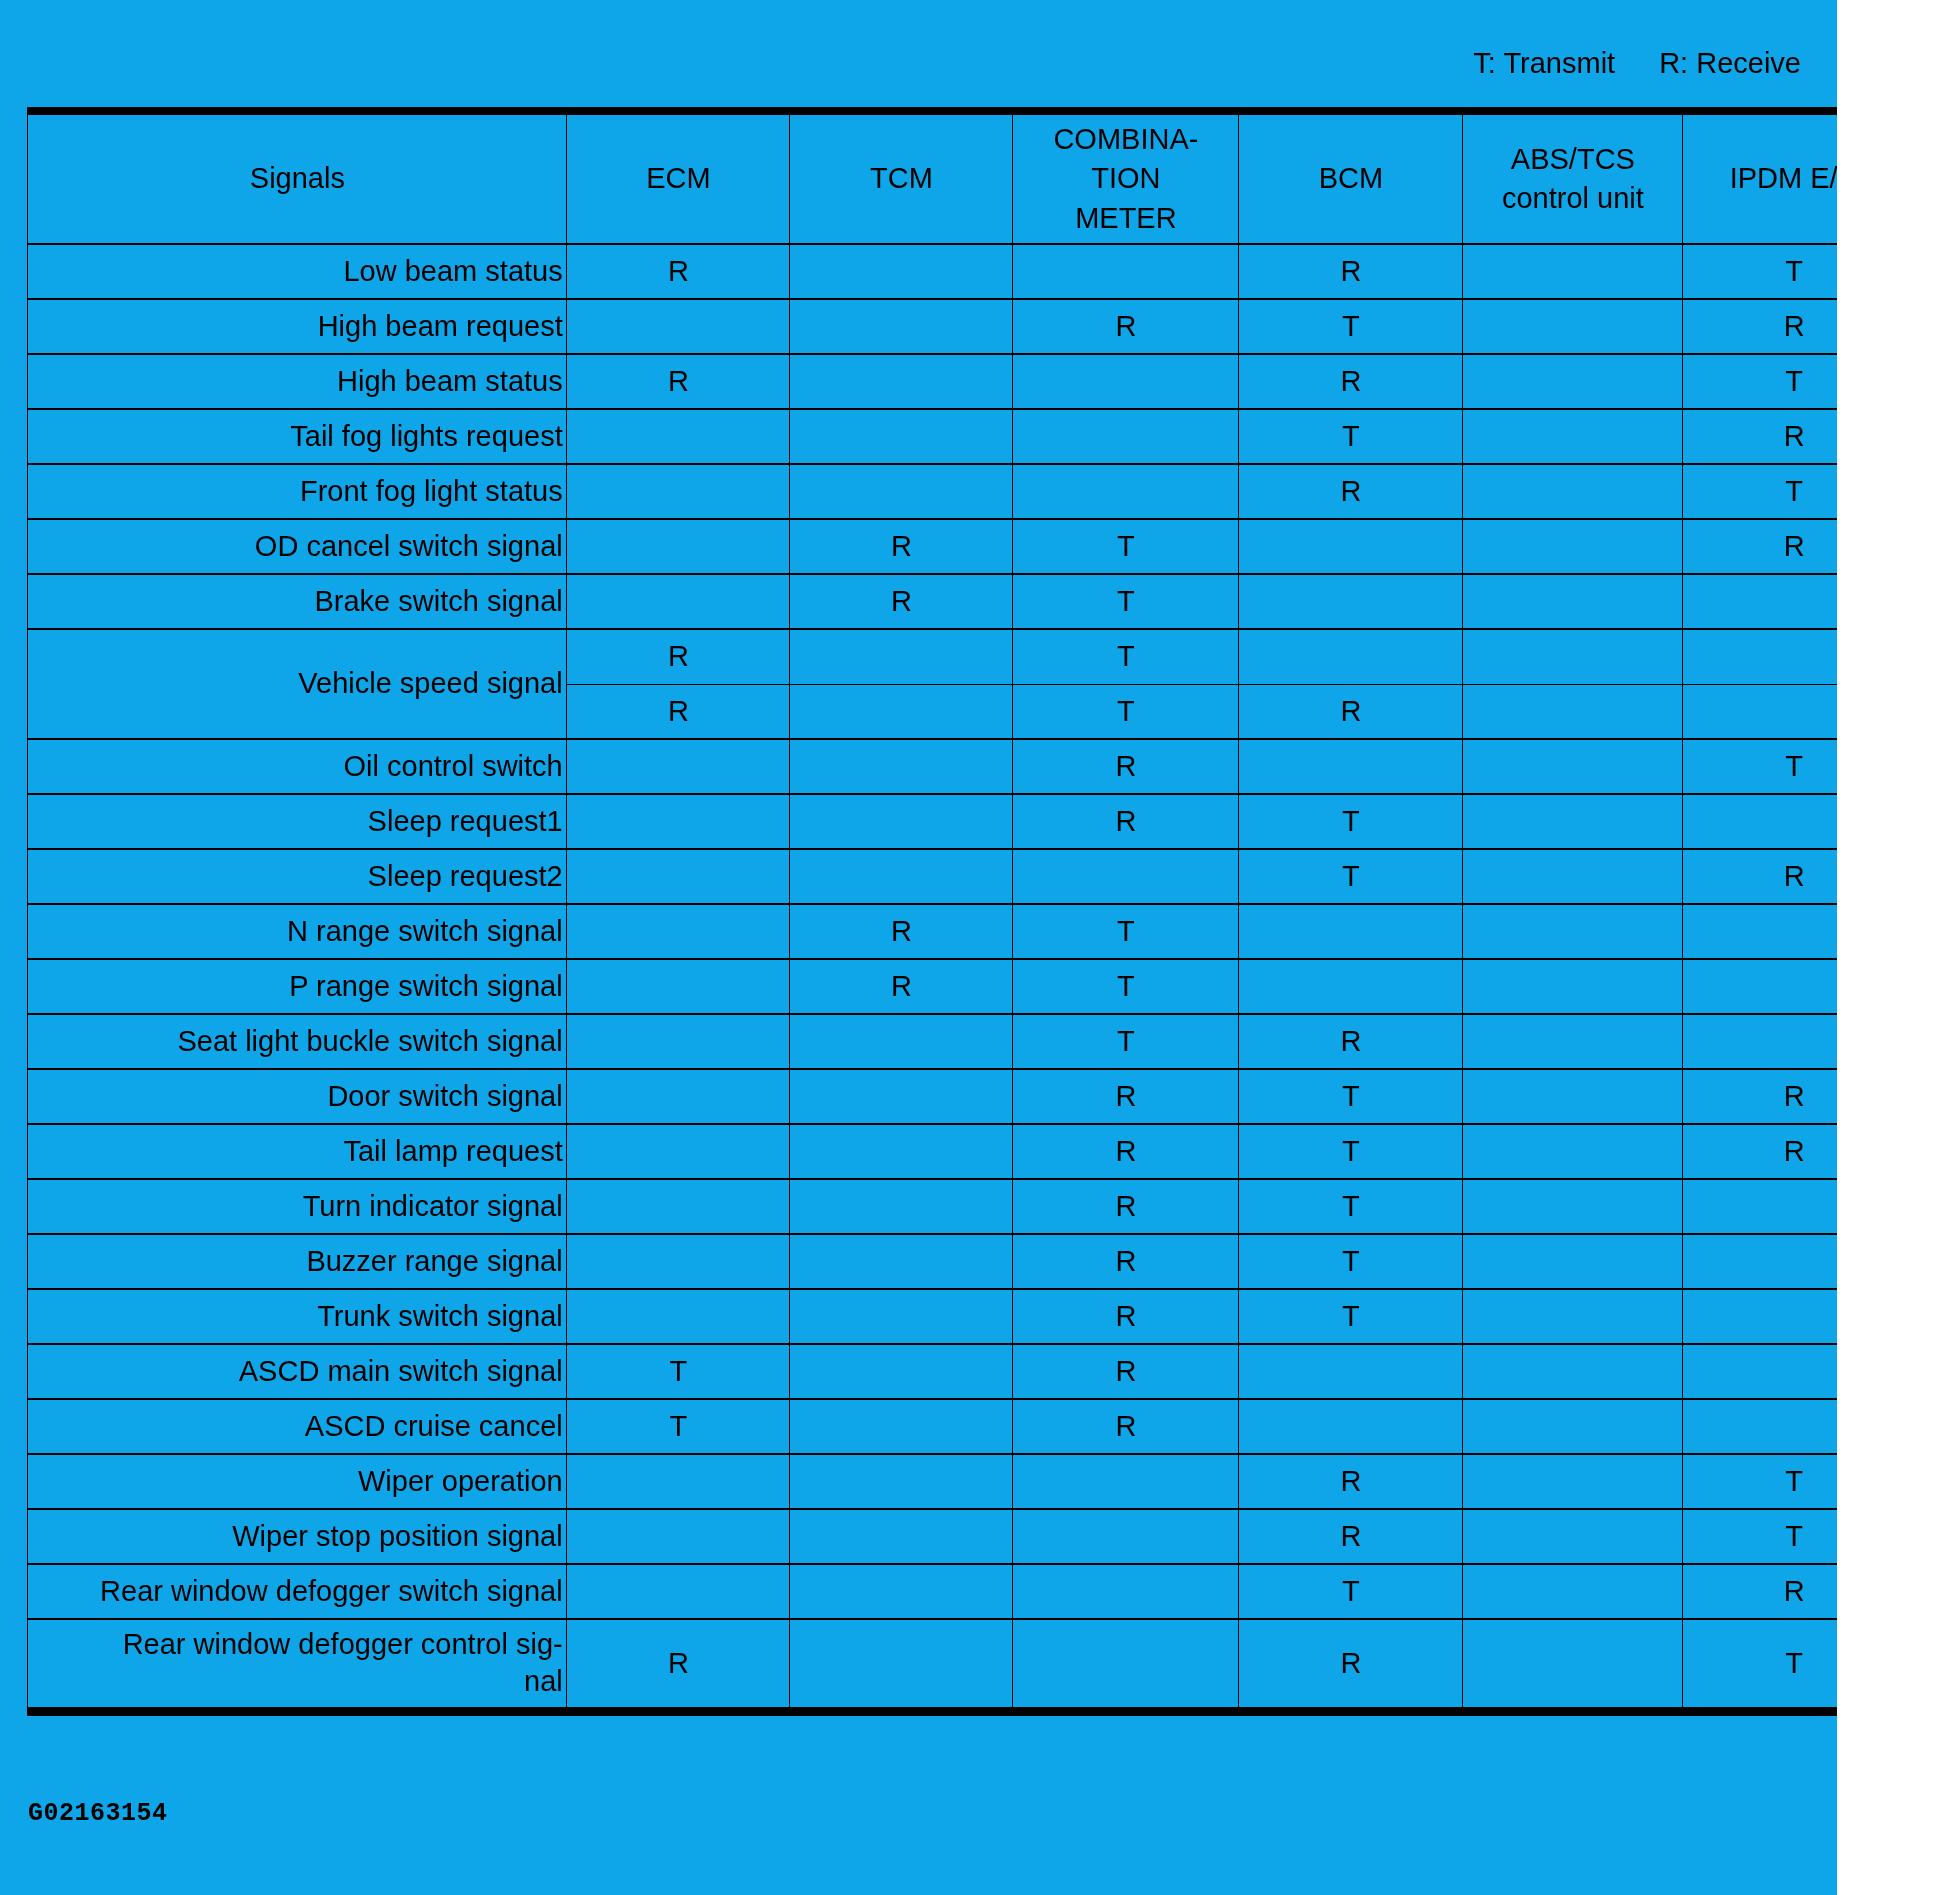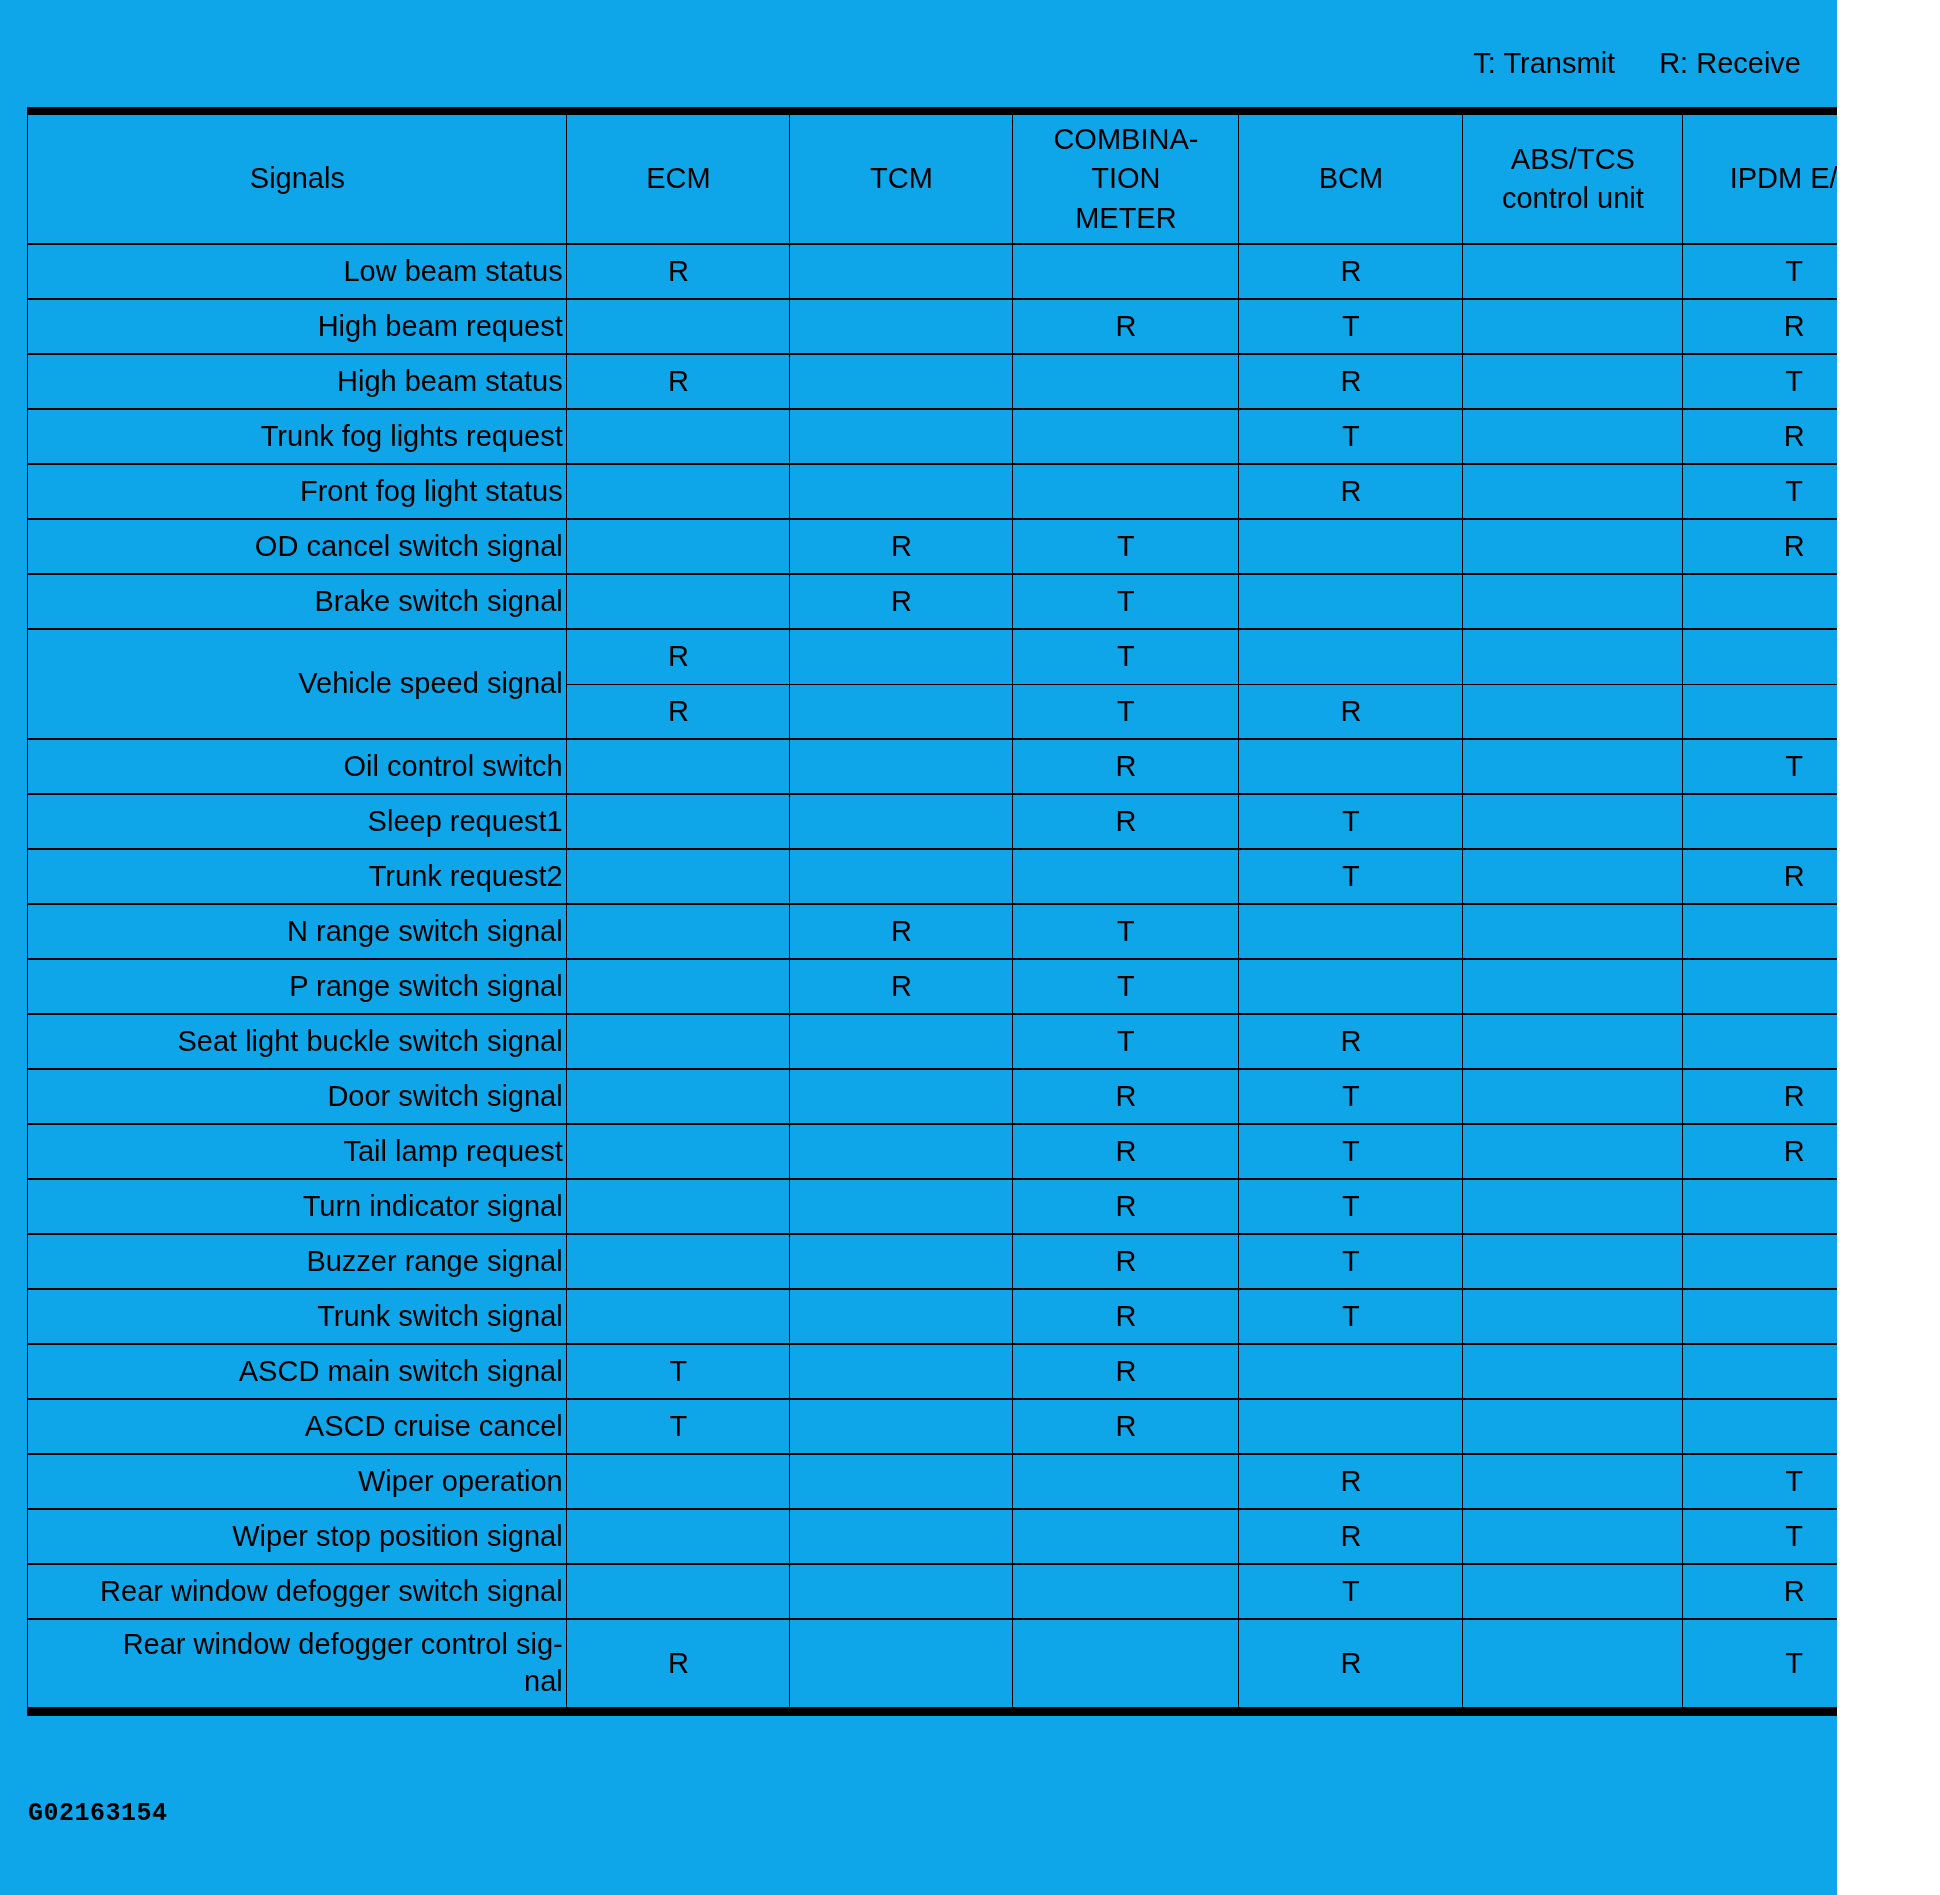--- a/index.html
+++ b/index.html
@@ -136,21 +136,21 @@
         <tr>
           <td class="label">High beam status</td>
           <td class="val">R</td>
           <td class="val"></td>
           <td class="val"></td>
           <td class="val">R</td>
           <td class="val"></td>
           <td class="val">T</td>
         </tr>
         <tr>
-          <td class="label">Trunk fog lights request</td>
+          <td class="label">Tail fog lights request</td>
           <td class="val"></td>
           <td class="val"></td>
           <td class="val"></td>
           <td class="val">T</td>
           <td class="val"></td>
           <td class="val">R</td>
         </tr>
         <tr>
           <td class="label">Front fog light status</td>
           <td class="val"></td>
@@ -207,21 +207,21 @@
         <tr>
           <td class="label">Sleep request1</td>
           <td class="val"></td>
           <td class="val"></td>
           <td class="val">R</td>
           <td class="val">T</td>
           <td class="val"></td>
           <td class="val"></td>
         </tr>
         <tr>
-          <td class="label">Trunk request2</td>
+          <td class="label">Sleep request2</td>
           <td class="val"></td>
           <td class="val"></td>
           <td class="val"></td>
           <td class="val">T</td>
           <td class="val"></td>
           <td class="val">R</td>
         </tr>
         <tr>
           <td class="label">N range switch signal</td>
           <td class="val"></td>

